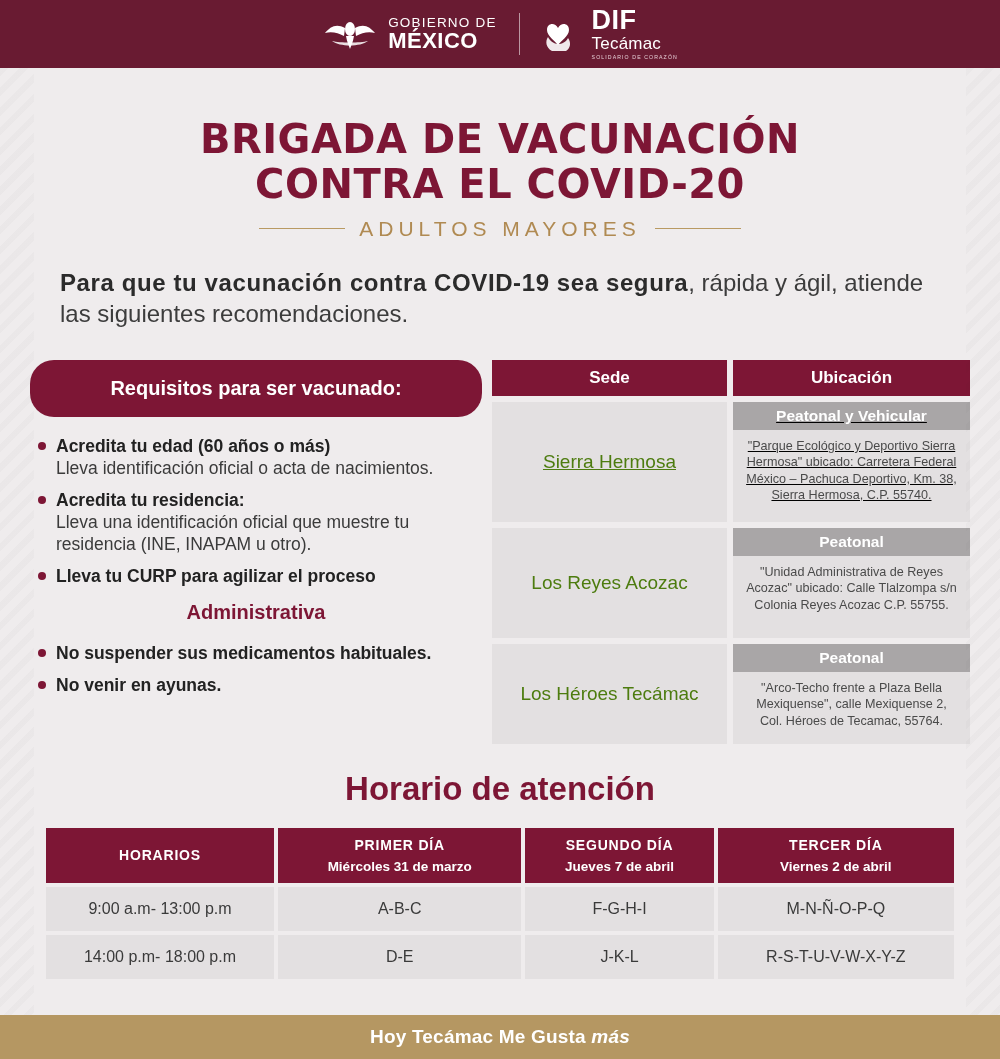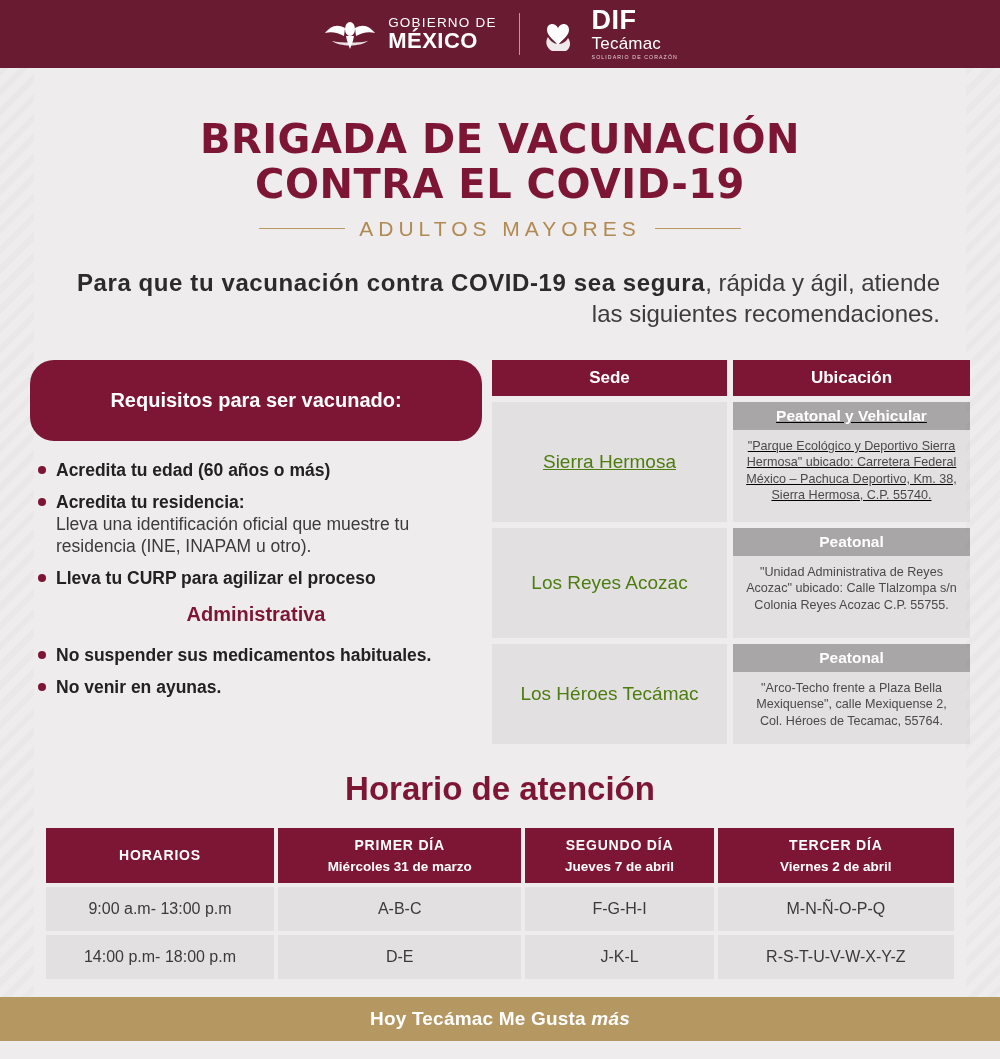--- a/index.html
+++ b/index.html
@@ -75,21 +75,21 @@
     color: #b08a52;
     font-size: 21px;
     letter-spacing: 5px;
     font-weight: 500;
   }
 
   
   .intro {
     margin: 26px auto 0;
     width: 880px;
-    text-align: right;
+    text-align: left;
     font-size: 24px;
     color: #3c3c3c;
     line-height: 1.32;
   }
   .intro b { color: #2b2b2b; font-weight: bold; letter-spacing: 0.6px; }
 
   
   .mid {
     display: flex;
     margin: 30px 30px 0 30px;
@@ -97,21 +97,21 @@
   }
   .left-col { width: 452px; }
   .right-col { width: 478px; }
 
   .req-header {
     background: #7d1635;
     color: #fff;
     font-weight: bold;
     font-size: 20px;
     text-align: center;
-    padding: 29px 10px;
+    padding: 17px 10px;
     border-radius: 24px;
   }
   .bullets { margin-top: 18px; padding-left: 8px; }
   .bullet-item {
     position: relative;
     padding-left: 18px;
     margin-bottom: 10px;
     font-size: 17.5px;
     color: #3b3b3b;
     line-height: 1.26;
@@ -202,21 +202,21 @@
     color: #3a3a3a;
     font-size: 16px;
     text-align: center;
     padding: 13px 6px;
   }
   .sched .col0 { width: 228px; }
 
   
   .footer {
     position: absolute;
-    left: 0; bottom: 18px;
+    left: 0; bottom: 0;
     width: 1000px; height: 44px;
     background: #b59762;
     display: flex; align-items: center; justify-content: center;
   }
   .footer-text {
     color: #ffffff;
     font-size: 19px;
     font-weight: bold;
     letter-spacing: .2px;
   }
@@ -270,40 +270,41 @@
       <div class="dif-text">
         <div class="d1">DIF</div>
         <div class="d2">Tecámac</div>
         <div class="d3">SOLIDARIO DE CORAZÓN</div>
       </div>
     </div>
   </div>
 
   <div class="title-wrap">
     <div class="title">BRIGADA DE VACUNACIÓN</div>
-    <div class="title">CONTRA EL COVID-19</div>
+    <div class="title">CONTRA EL COVID-20</div>
     <div class="subtitle-rule">
       <span class="rule"></span>
       <span class="subtitle">ADULTOS MAYORES</span>
       <span class="rule"></span>
     </div>
   </div>
 
   <div class="intro">
     <b>Para que tu vacunación contra COVID-19 sea segura</b><span>, rápida y ágil, atiende las siguientes recomendaciones.</span>
   </div>
 
   <div class="mid">
 
     <div class="left-col">
       <div class="req-header">Requisitos para ser vacunado:</div>
 
       <div class="bullets">
         <div class="bullet-item">
           <span class="strong">Acredita tu edad (60 años o más)</span><br>
+          <span>Lleva identificación oficial o acta de nacimientos.</span>
         </div>
         <div class="bullet-item">
           <span class="strong">Acredita tu residencia:</span><br>
           <span>Lleva una identificación oficial que muestre tu residencia (INE, INAPAM u otro).</span>
         </div>
         <div class="bullet-item">
           <span class="strong">Lleva tu CURP para agilizar el proceso</span>
         </div>
       </div>
 

